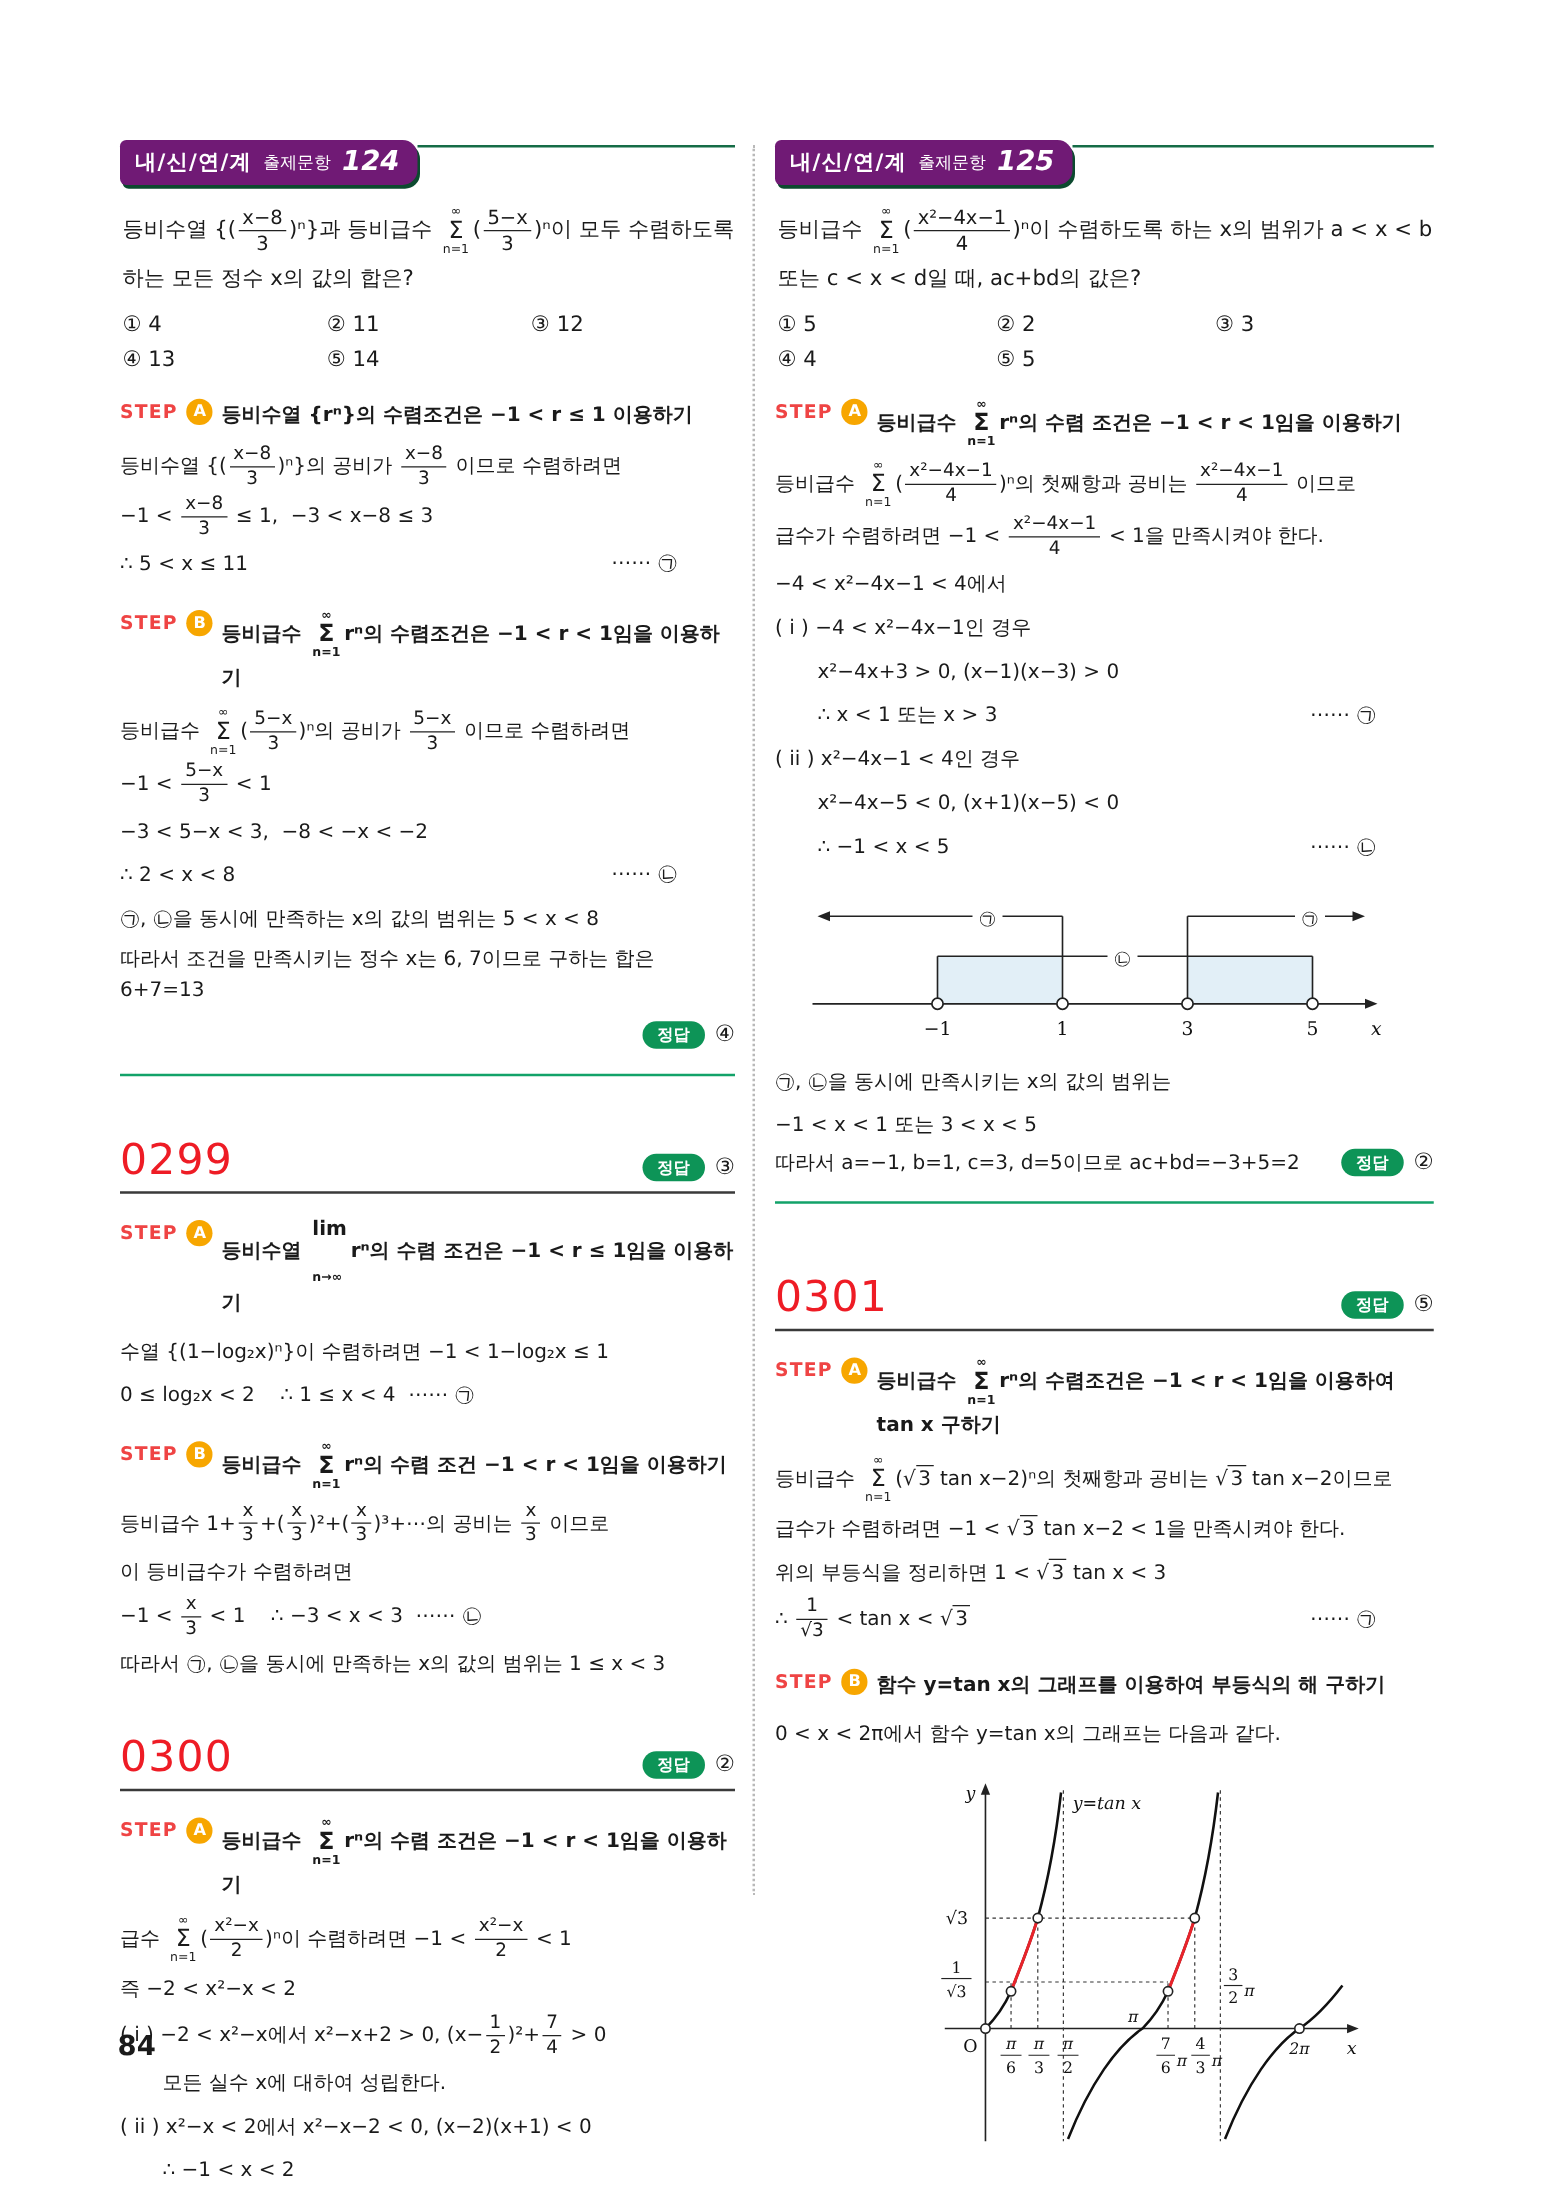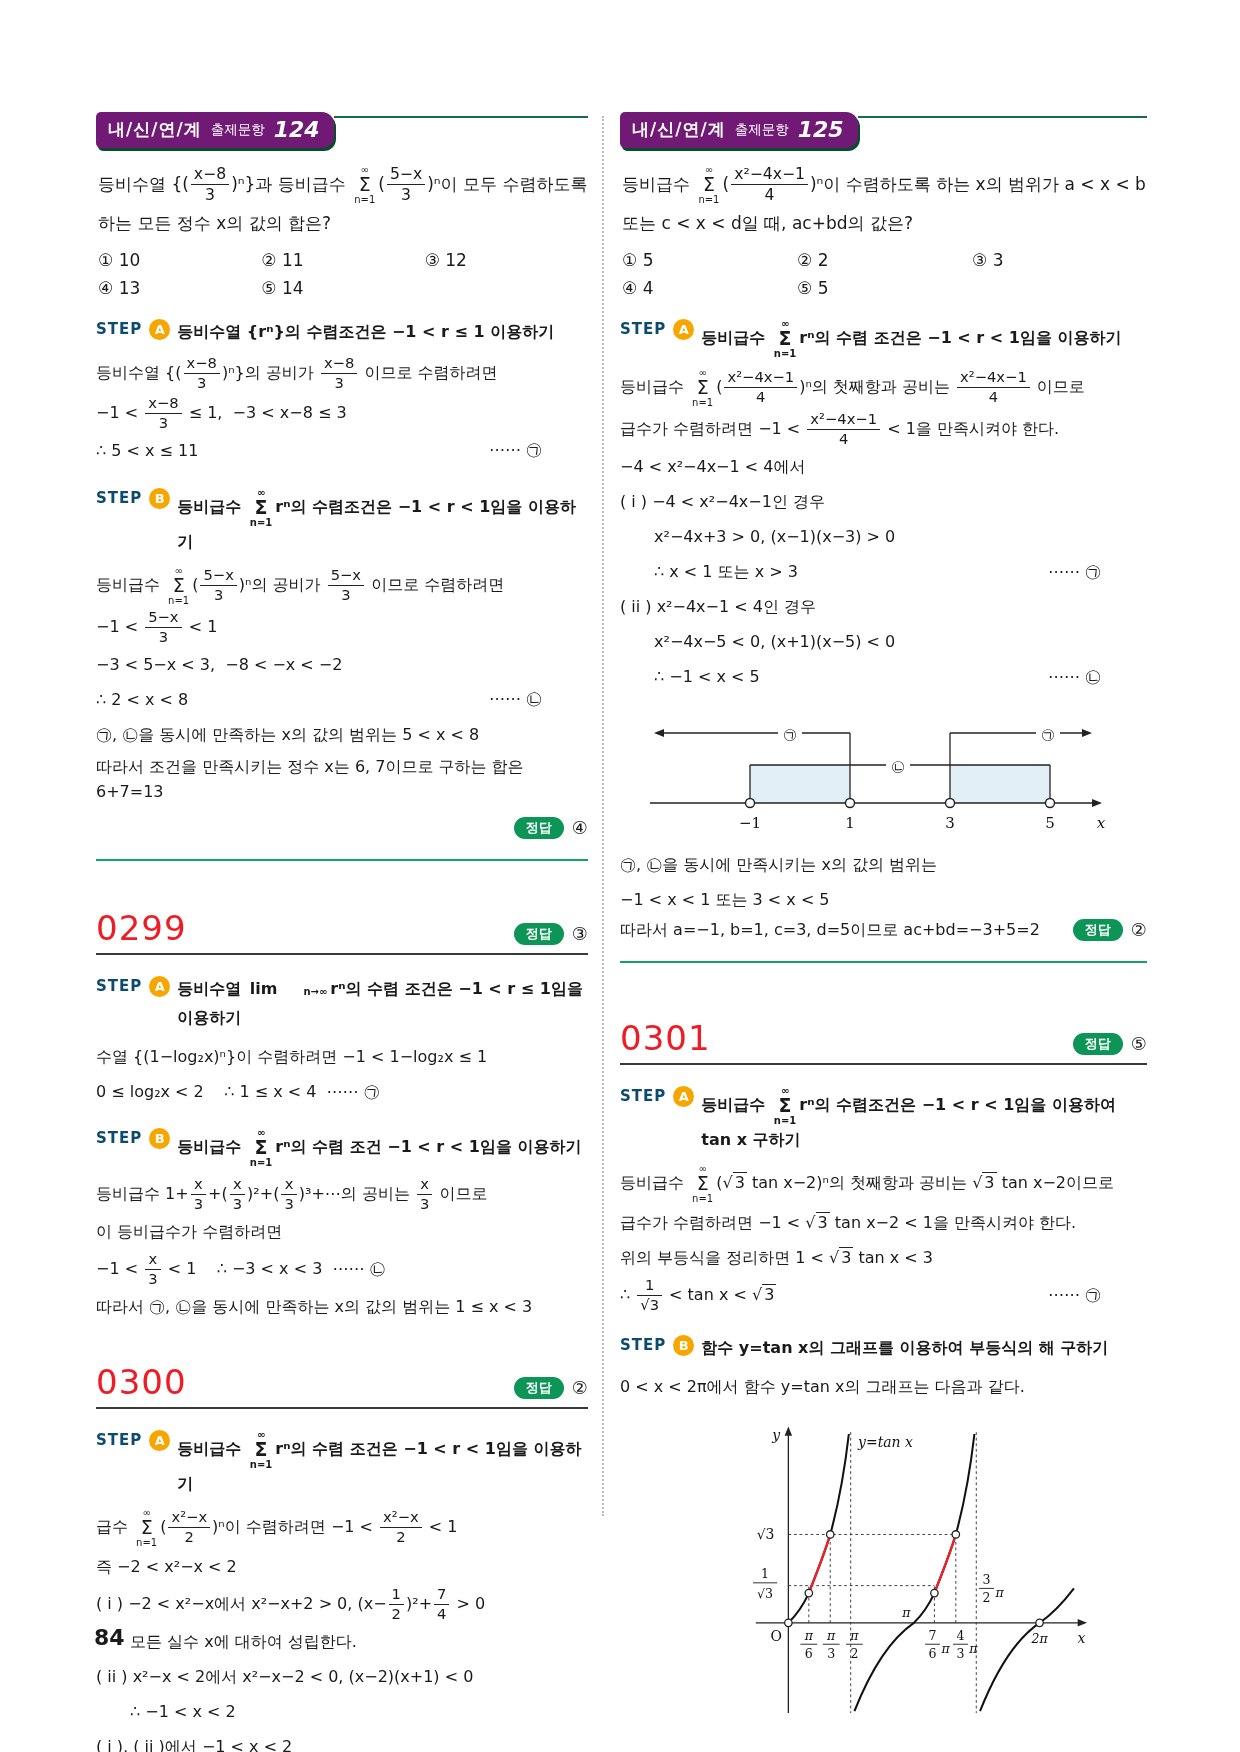--- a/index.html
+++ b/index.html
@@ -17,39 +17,39 @@
   .badge-series{font-weight:bold;font-size:17px;letter-spacing:1px;}
   .badge-label{font-size:13.5px;margin-left:9px;}
   .badge-num{font-size:22px;font-weight:bold;margin-left:9px;font-style:italic;}
   .badge-line{flex:1;border-top:2.5px solid #156c46;margin-top:4px;}
 
   .statement{font-size:17px;line-height:2.2;margin:16px 0 8px 2px;}
   .choices{display:grid;grid-template-columns:1fr 1fr 1fr;row-gap:8px;font-size:17px;margin:6px 0 4px 2px;}
 
   
   .step{display:flex;align-items:flex-start;gap:7px;margin:20px 0 8px 0;}
-  .sw{color:#0c4a6e;font-weight:bold;font-size:15px;letter-spacing:1px;padding-top:2px;}
+  .sw{color:#ef4444;font-weight:bold;font-size:15px;letter-spacing:1px;padding-top:2px;}
   .sc{background:#f7a600;color:#fff;border-radius:50%;min-width:21px;height:21px;display:inline-flex;
       align-items:center;justify-content:center;font-size:13px;font-weight:bold;margin-top:1px;}
   .st{font-weight:bold;font-size:16px;flex:1;line-height:1.8;}
 
   .lines{font-size:16px;}
   .ln{display:flex;align-items:center;min-height:32px;margin:3px 0;}
   .ln .eq{white-space:pre-wrap;line-height:1.6;}
   .ln .tg{margin-left:auto;padding-right:46px;}
   .ln.ind{padding-left:34px;}
 
   
   .fr{display:inline-flex;flex-direction:column;vertical-align:middle;text-align:center;margin:0 2px;font-size:0.92em;}
   .fn{display:block;padding:0 3px 1px;line-height:1.15;border-bottom:1.4px solid #222;}
   .fd{display:block;padding:1px 3px 0;line-height:1.15;}
   .sum{display:inline-flex;flex-direction:column;align-items:center;vertical-align:middle;margin:0 3px;}
   .sl{font-size:10px;line-height:1.1;}
   .sg{font-size:19px;line-height:1.0;}
-  .lim{display:inline-flex;flex-direction:row;align-items:flex-end;vertical-align:middle;margin:0 3px;gap:26px;}
+  .lim{display:inline-flex;flex-direction:column;align-items:flex-start;vertical-align:middle;margin:0 3px;gap:26px;}
   .lm{line-height:1.0;}
   .sq{white-space:nowrap;}
   .sqb{border-top:1.4px solid #222;padding:0 2px;}
 
   
   .ansrow{display:flex;justify-content:flex-end;align-items:center;margin:12px 0 18px;}
   .ansrow-inline{display:flex;align-items:center;font-size:16px;margin:3px 0;}
   .ansbadge{display:inline-flex;align-items:flex-start;gap:8px;margin-left:auto;}
   .pill{background:#0d9457;color:#fff;border-radius:12px;padding:2px 12px;font-size:13px;font-weight:bold;}
   .anum{font-size:18px;}
@@ -91,21 +91,21 @@
             <span class="fd">3</span>
           </span>)ⁿ}과 등비급수 <span class="sum">
             <span class="sl">∞</span>
             <span class="sg">Σ</span>
             <span class="sl">n=1</span>
           </span>(<span class="fr">
             <span class="fn">5−x</span>
             <span class="fd">3</span>
           </span>)ⁿ이 모두 수렴하도록 하는 모든 정수 x의 값의 합은?</p>
       <div class="choices">
-        <span class="choice">① 10</span>
+        <span class="choice">① 4</span>
         <span class="choice">② 11</span>
         <span class="choice">③ 12</span>
         <span class="choice">④ 13</span>
         <span class="choice">⑤ 14</span>
       </div>
 
       <div class="step">
         <span class="sw">STEP</span>
         <span class="sc">A</span>
         <span class="st">등비수열 {rⁿ}의 수렴조건은 −1 &lt; r ≤ 1 이용하기</span>

